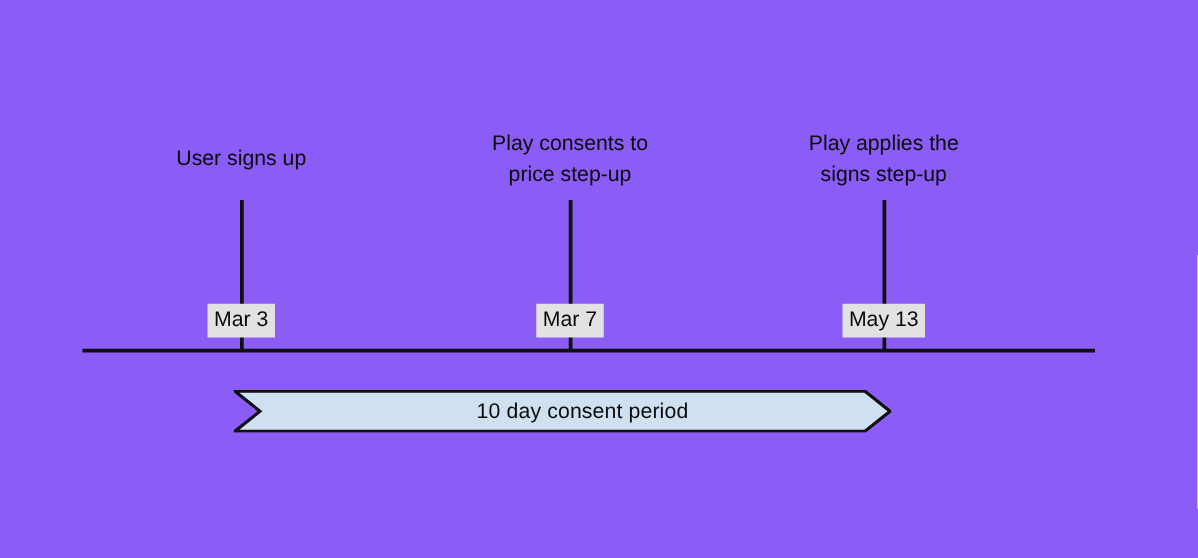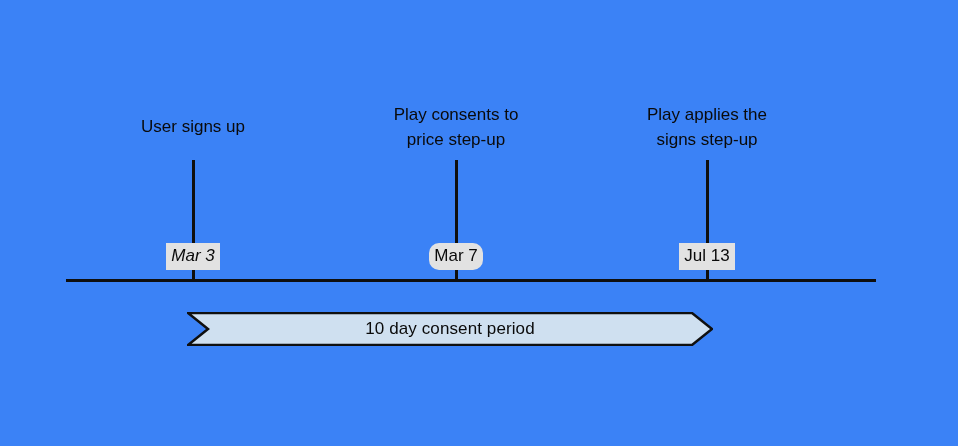--- a/index.html
+++ b/index.html
@@ -8,21 +8,21 @@
     background: #ffffff;
   }
   body {
     font-family: "Liberation Sans", sans-serif;
     -webkit-font-smoothing: antialiased;
   }
   #canvas {
     position: relative;
     width: 958px;
     height: 446px;
-    background: #3b82f6;
+    background: #8b5cf6;
     overflow: hidden;
   }
   
   .axis-line {
     position: absolute;
     left: 66px;
     top: 279px;
     width: 810px;
     height: 3px;
     background: #0f0f0f;
@@ -77,21 +77,21 @@
     width: 526px;
     height: 34px;
   }
   .banner svg {
     display: block;
     width: 526px;
     height: 34px;
   }
   .banner-text {
     position: absolute;
-    left: 0;
+    left: 16px;
     top: 0;
     width: 526px;
     height: 34px;
     display: flex;
     align-items: center;
     justify-content: center;
     font-size: 17px;
     color: #0a0a0a;
     letter-spacing: 0.1px;
   }
@@ -100,39 +100,39 @@
 <body>
 
 <div id="canvas">
 
   <div class="axis-line" style="left: 66px; width: 810px; background: rgb(15, 15, 15);"></div>
 
   <div class="marker" id="marker-0" style="left: 193px;">
     <div class="marker-tick"></div>
     <div class="marker-label one-line">User signs up</div>
     <div class="marker-date-wrap">
-      <span class="marker-date" style="background: rgb(226, 226, 226); color: rgb(10, 10, 10); font-style: italic;">Mar 3</span>
+      <span class="marker-date" style="background: rgb(226, 226, 226); color: rgb(10, 10, 10);">Mar 3</span>
     </div>
   </div>
 
   <div class="marker" id="marker-1" style="left: 456px;">
     <div class="marker-tick"></div>
     <div class="marker-label two-line">Play consents to
 price step-up</div>
     <div class="marker-date-wrap">
-      <span class="marker-date" style="background: rgb(226, 226, 226); color: rgb(10, 10, 10); border-radius: 10px;">Mar 7</span>
+      <span class="marker-date" style="background: rgb(226, 226, 226); color: rgb(10, 10, 10);">Mar 7</span>
     </div>
   </div>
 
   <div class="marker" id="marker-2" style="left: 707px;">
     <div class="marker-tick"></div>
     <div class="marker-label two-line">Play applies the
 signs step-up</div>
     <div class="marker-date-wrap">
-      <span class="marker-date" style="background: rgb(226, 226, 226); color: rgb(10, 10, 10);">Jul 13</span>
+      <span class="marker-date" style="background: rgb(226, 226, 226); color: rgb(10, 10, 10);">May 13</span>
     </div>
   </div>
 
   <div class="banner" style="left: 187px; width: 526px;">
     <svg viewBox="0 0 526 34" preserveAspectRatio="none" style="width: 526px;">
       <polygon id="banner-shape" points="1,1 505,1 525,17 505,33 1,33 21,17" fill="#cfe0f0" stroke="#101010" stroke-width="2.5" stroke-linejoin="miter"></polygon>
     </svg>
     <div class="banner-text" style="width: 526px;">10 day consent period</div>
   </div>
 

